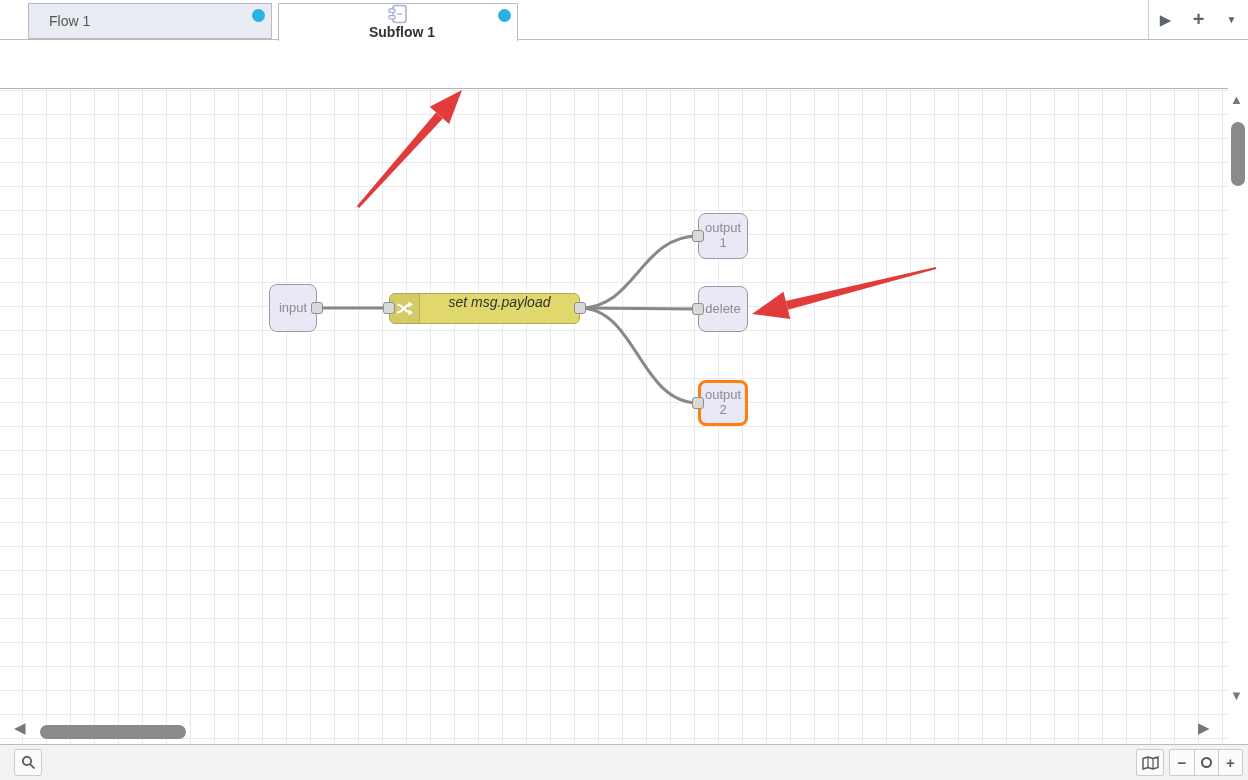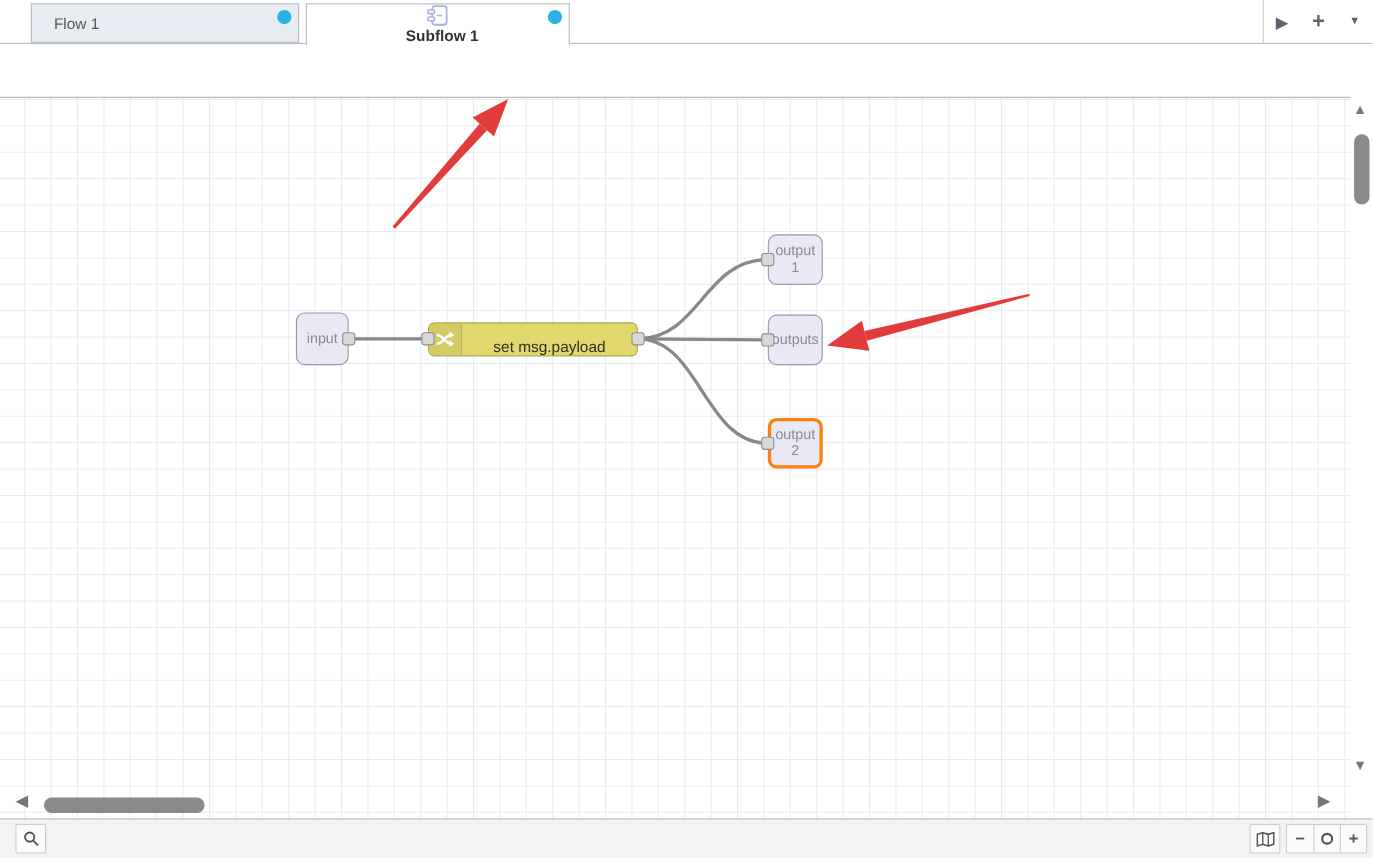--- a/index.html
+++ b/index.html
@@ -36,21 +36,21 @@
   
   #canvas { position:absolute; left:0; top:88px; width:1228px; height:656px; background:#fff; border-top:1px solid #b5b5b5;
     background-image:linear-gradient(to right,#e9e9f2 1px,transparent 1px),linear-gradient(to bottom,#e9e9f2 1px,transparent 1px);
     background-size:24px 24px; background-position:-2px 1px; }
   #wires { position:absolute; left:0; top:0; width:1228px; height:656px; z-index:1; }
   .node { position:absolute; z-index:2; background:#e8e9f4; border:1px solid #979aa6; border-radius:8px; color:#8a8a92; font-size:13px; display:flex; flex-direction:column; align-items:center; justify-content:center; line-height:1.15; }
   #node-input   { left:269px; top:195px; width:48px; height:48px; }
   #node-output1 { left:698px; top:124px; width:50px; height:46px; }
   #node-status  { left:698px; top:197px; width:50px; height:46px; }
   #node-output2 { left:698px; top:291px; width:50px; height:46px; border:3px solid #ff7f0e; }
-  #node-function { position:absolute; left:389px; top:204px; width:191px; height:31px; z-index:2; background:#e1d86d; border:1px solid #b3a94c; border-radius:6px; display:flex; align-items:flex-end; }
+  #node-function { position:absolute; left:389px; top:204px; width:191px; height:31px; z-index:2; background:#e1d86d; border:1px solid #b3a94c; border-radius:6px; display:flex; align-items:flex-start;font-style:italic; }
   #fn-icon-region { width:30px; height:100%; background:rgba(0,0,0,0.06); border-right:1px solid rgba(0,0,0,0.12); border-radius:5px 0 0 5px; display:flex; align-items:center; justify-content:center; }
   #fn-label { flex:1; text-align:center; color:#2f2f2f; font-size:14px; }
   .port { position:absolute; z-index:4; width:12px; height:12px; background:#d9d9d9; border:1px solid #8f8f8f; border-radius:3px; }
   #arrows { position:absolute; left:0; top:0; width:1228px; height:656px; z-index:5; pointer-events:none; }
 
   
   #hscroll-left  { position:absolute; left:14px;  top:630px; z-index:6; color:#777; font-size:15px; }
   #hscroll-right { position:absolute; left:1198px; top:630px; z-index:6; color:#777; font-size:15px; }
   #hscroll-thumb { position:absolute; left:40px; top:636px; width:146px; height:14px; border-radius:7px; background:#8a8a8a; z-index:6; }
   #vscrollbar { position:absolute; left:1228px; top:88px; width:20px; height:656px; background:#fff; }
@@ -154,21 +154,21 @@
       </div>
       <div id="fn-label">set msg.payload</div>
     </div>
 
     <div class="node" id="node-output1">
       <span>output</span>
       <span>1</span>
     </div>
 
     <div class="node" id="node-status">
-      <span>outputs</span>
+      <span>delete</span>
     </div>
 
     <div class="node" id="node-output2">
       <span>output</span>
       <span>2</span>
     </div>
 
     <div class="port" style="left:311px; top:213px;"></div>
     <div class="port" style="left:383px; top:213px;"></div>
     <div class="port" style="left:574px; top:213px;"></div>

